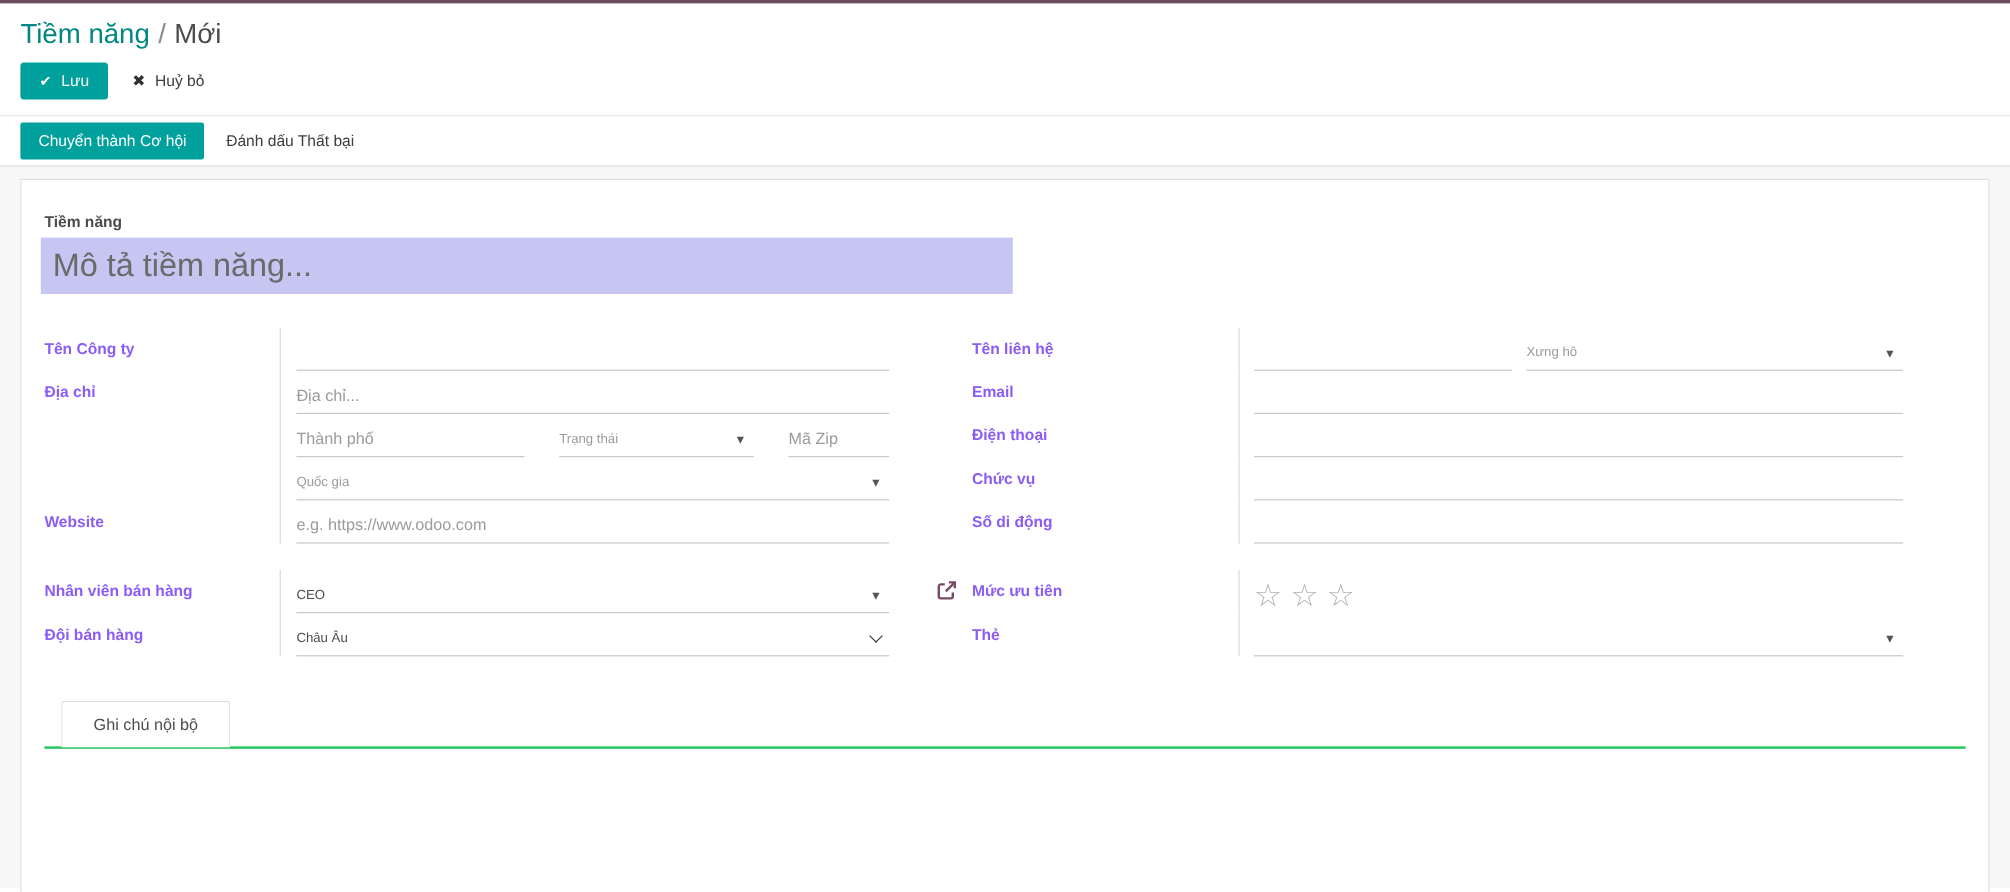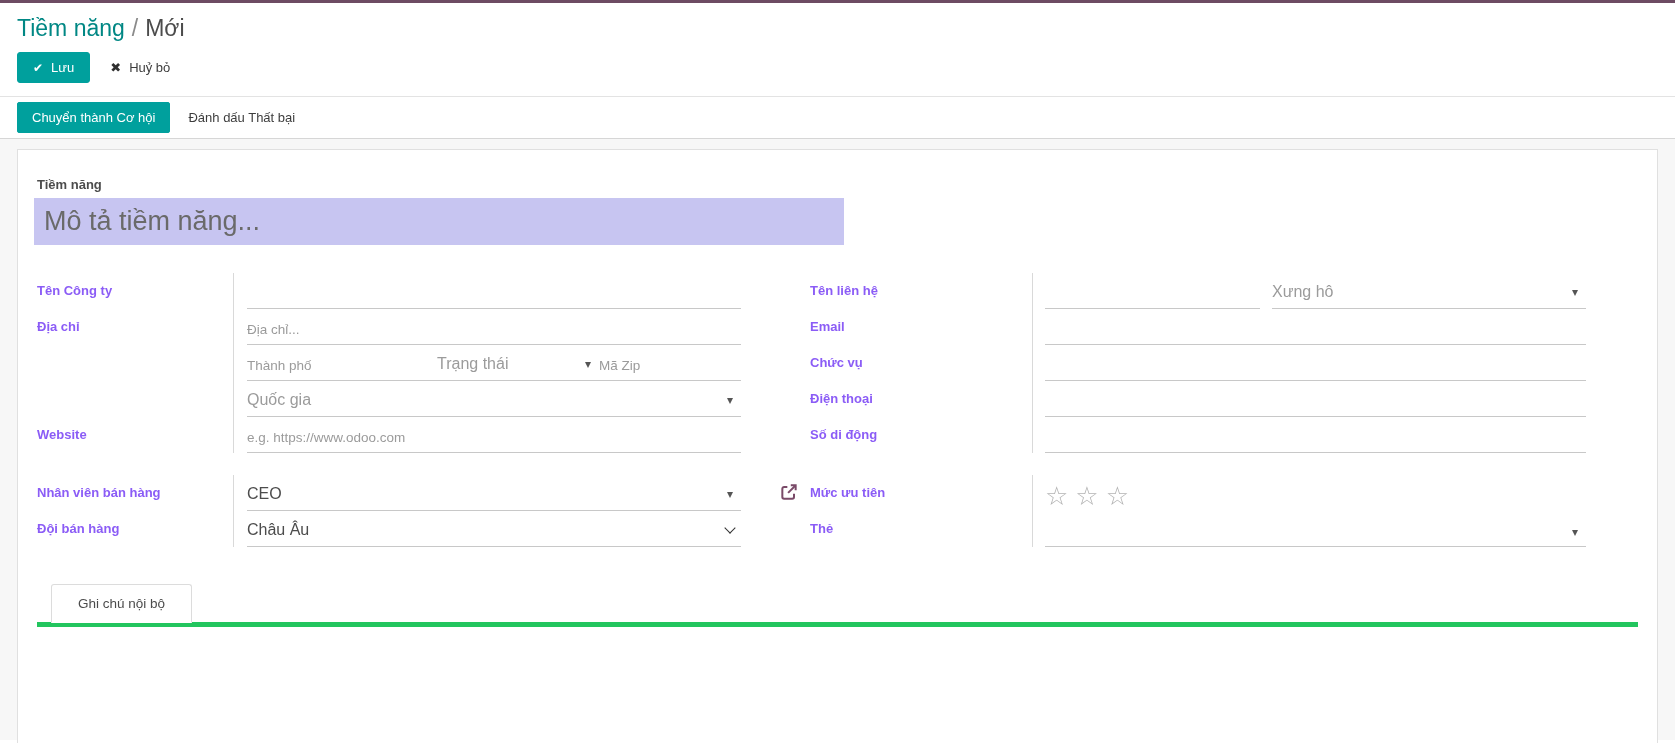--- a/index.html
+++ b/index.html
@@ -48,42 +48,42 @@
   .g-right .lbl { width:223px;margin-left:24px; }
   .frow .fld { flex:1; margin-left:13px; display:flex; align-items:flex-end; }
   .g-right .fld { margin-left:12px; }
 
   input.o-input { width:100%; border:none; border-bottom:1px solid #c8c8c8; background:transparent;
     font-family:inherit; font-size:13.5px; color:#4c4c4c; padding:8px 0 7px; outline:none; }
   input.o-input::placeholder { color:#9b9b9b; opacity:1; }
 
   .m2o { width:100%; border-bottom:1px solid #c8c8c8; display:flex; align-items:center;
     justify-content:space-between; padding:8px 0 7px; cursor:pointer; min-height:31px; }
-  .m2o .m2o-text { font-size:16px; color:#4c4c4c;text-align:center; }
+  .m2o .m2o-text { font-size:11px; color:#4c4c4c;text-align:center; }
   .m2o .m2o-text.ph { color:#9b9b9b; }
   .caret { font-size:12px; color:#555; padding:0 8px 0 4px; line-height:1; }
   .sel-chevron { width:8px; height:8px; border-right:1.7px solid #333; border-bottom:1.7px solid #333;
     transform:rotate(45deg); margin:0 7px 4px 4px; flex:none; }
 
-  .fld.multi { gap:0; }
+  .fld.multi { gap:29px; }
   .fld.multi .w-city { width:190px; flex:none; }
   .fld.multi .w-state { width:162px; flex:none; }
   .fld.multi .w-zip { flex:1; }
   .fld .w-name { width:215px; flex:none; margin-right:12px; }
   .fld .w-salut { flex:1; }
 
   .groups.second { margin-top:22px; }
   .ext-link-btn { position:absolute; left:-31px; top:7px; width:20px; height:20px; cursor:pointer;
     background:none; border:none; padding:0; }
   .stars { display:flex; align-items:center; gap:7px; padding-bottom:2px; }
   .star { font-size:26px; line-height:1; color:#b3b3b3; cursor:pointer; }
   .fld.no-underline { border-bottom:none; }
 
   
-  .tabs { display:flex; margin-top:37px; border-bottom:5px solid #22c55e;padding-left:14px; }
+  .tabs { display:flex; margin-top:37px; border-bottom:2px solid #22c55e;padding-left:14px; }
   .tab { padding:11px 26px; font-size:13.5px; cursor:pointer; }
   .tab.active { background:#fff; border:1px solid #dcdcdc; border-bottom:1px solid #fff;
     margin-bottom:-1px; border-radius:3px 3px 0 0; color:#4c4c4c; }
   .tab.inactive { color:#008784; }
   .tab-content { height:110px; }
 </style>
 </head>
 <body>
 
 <div class="topstrip"></div>
@@ -174,27 +174,27 @@
             </div>
           </div>
         </div>
         <div class="frow">
           <div class="lbl">Email</div>
           <div class="fld">
               <input class="o-input" style="">
             </div>
         </div>
         <div class="frow">
+          <div class="lbl">Điện thoại</div>
+          <div class="fld">
+              <input class="o-input" style="">
+            </div>
+        </div>
+        <div class="frow">
           <div class="lbl">Chức vụ</div>
-          <div class="fld">
-              <input class="o-input" style="">
-            </div>
-        </div>
-        <div class="frow">
-          <div class="lbl">Điện thoại</div>
           <div class="fld">
               <input class="o-input" style="">
             </div>
         </div>
         <div class="frow">
           <div class="lbl">Số di động</div>
           <div class="fld">
               <input class="o-input" style="">
             </div>
         </div>

